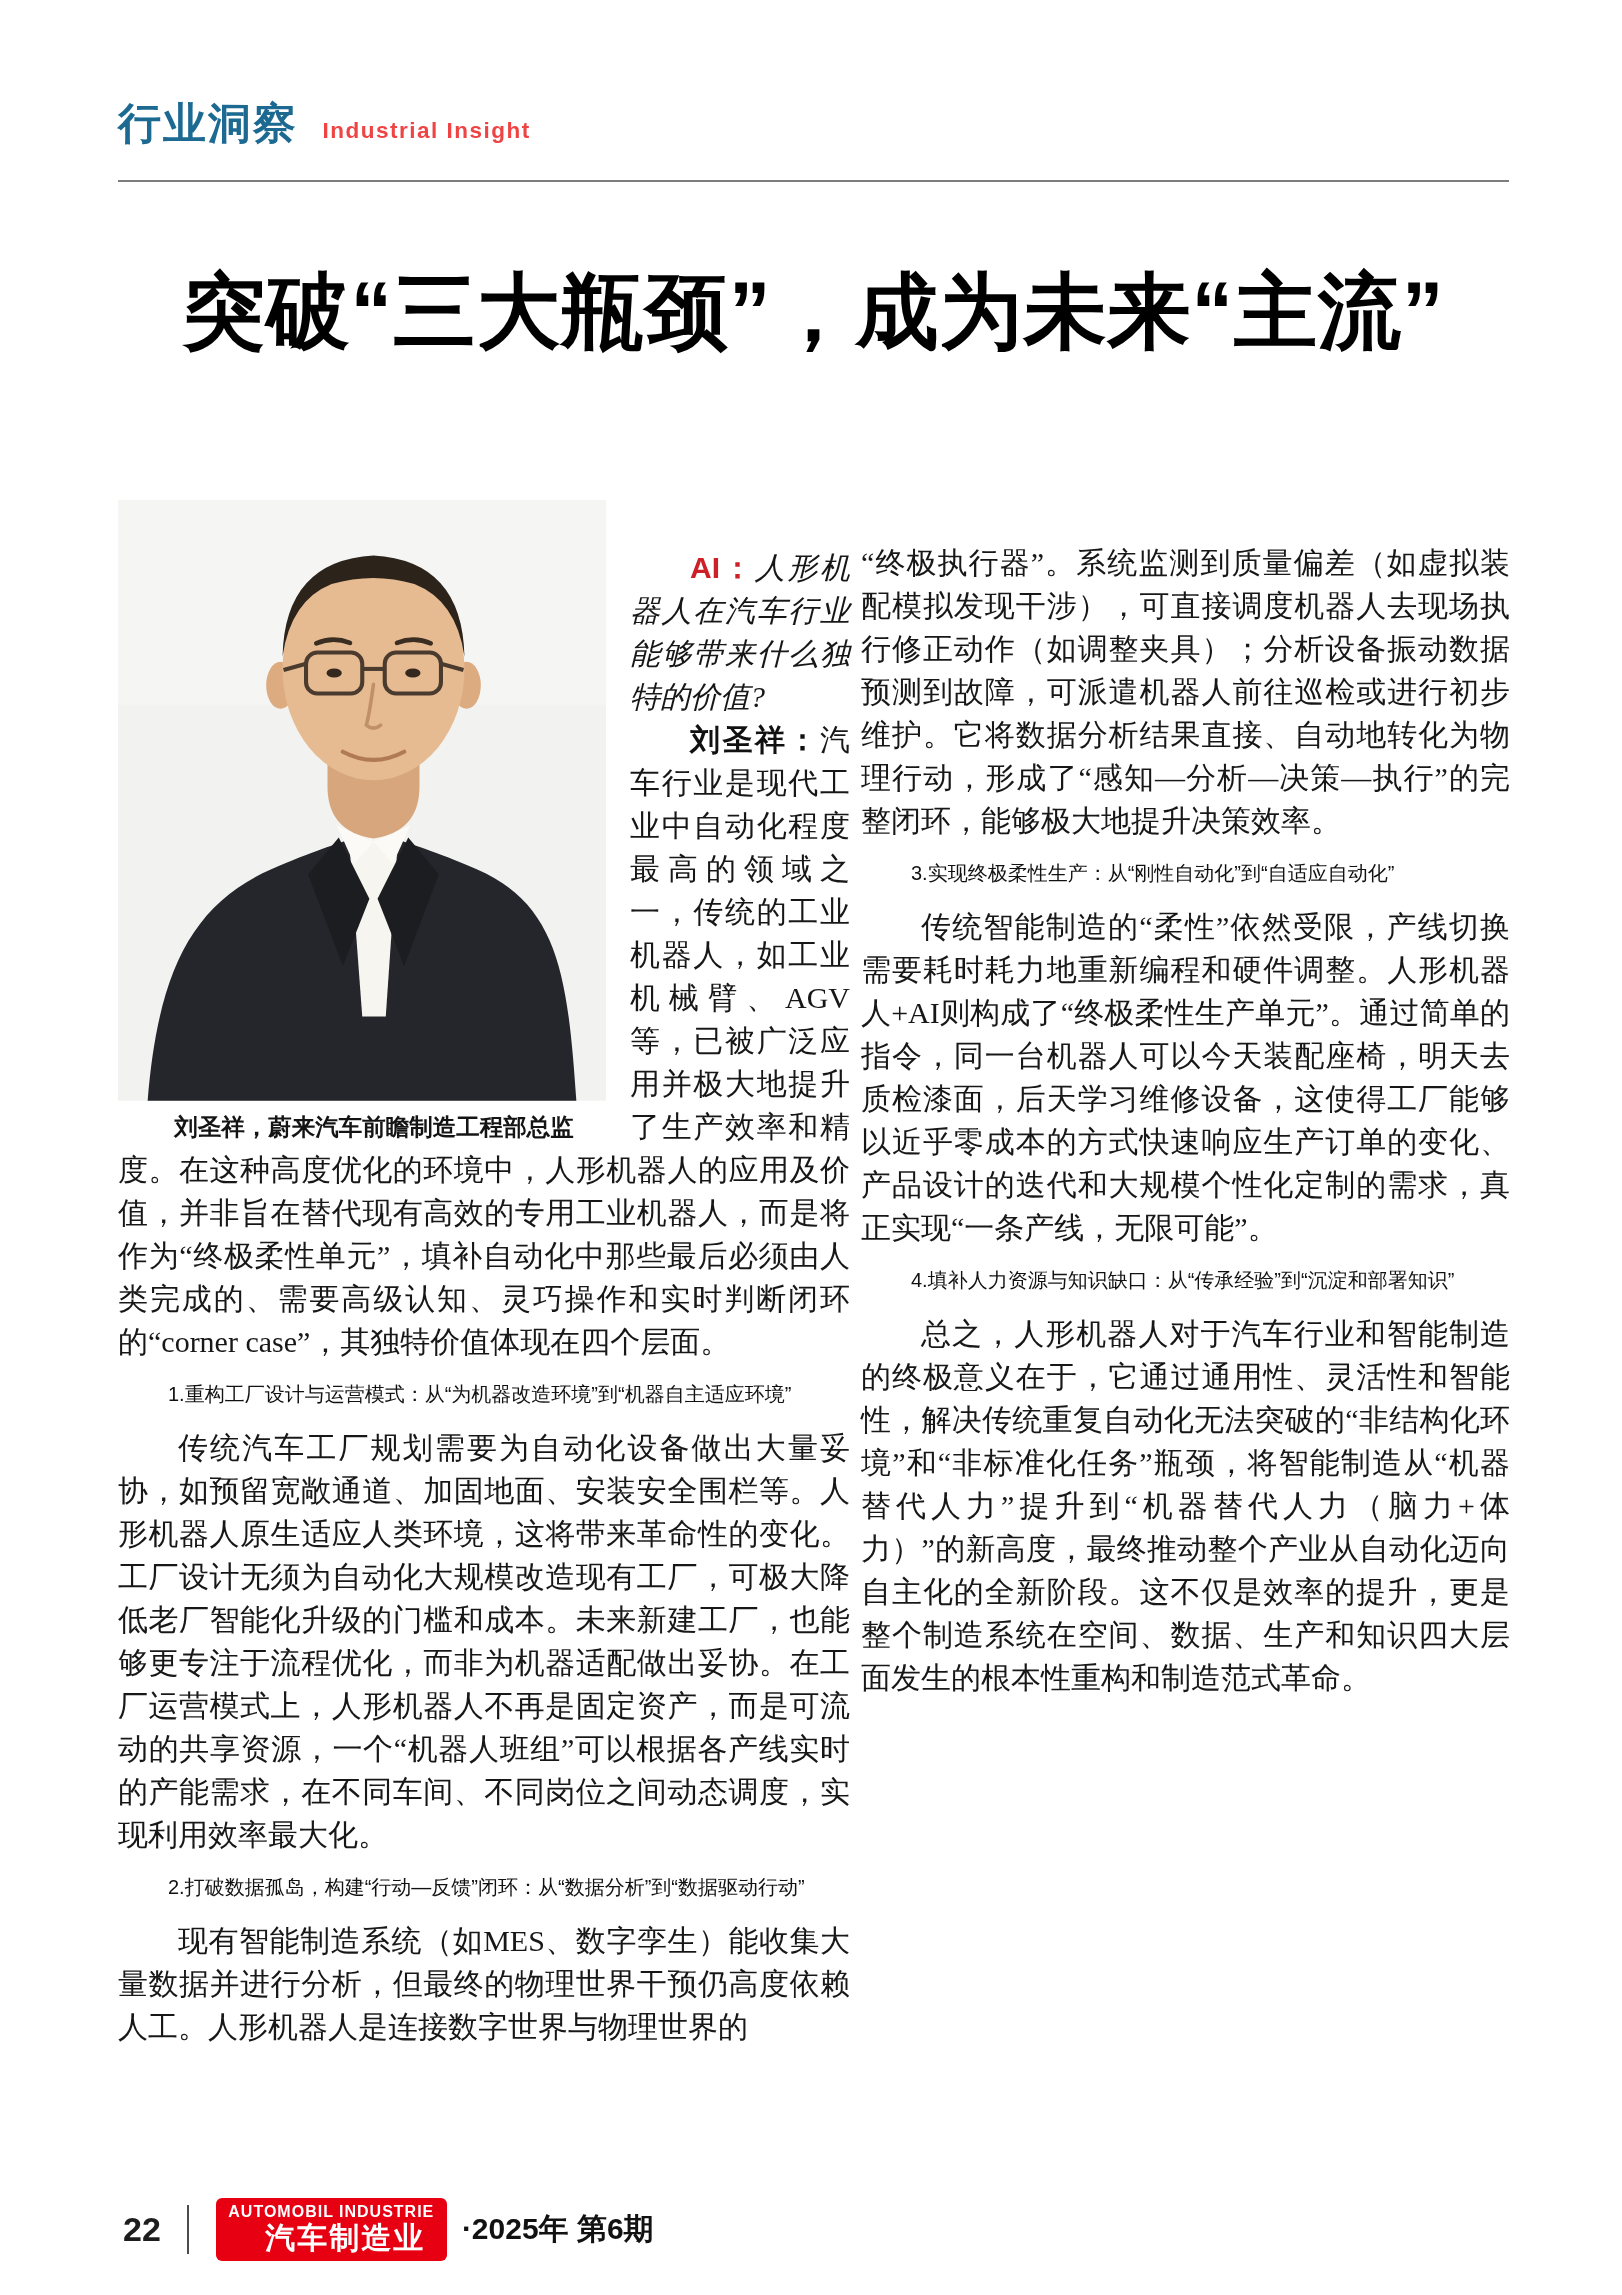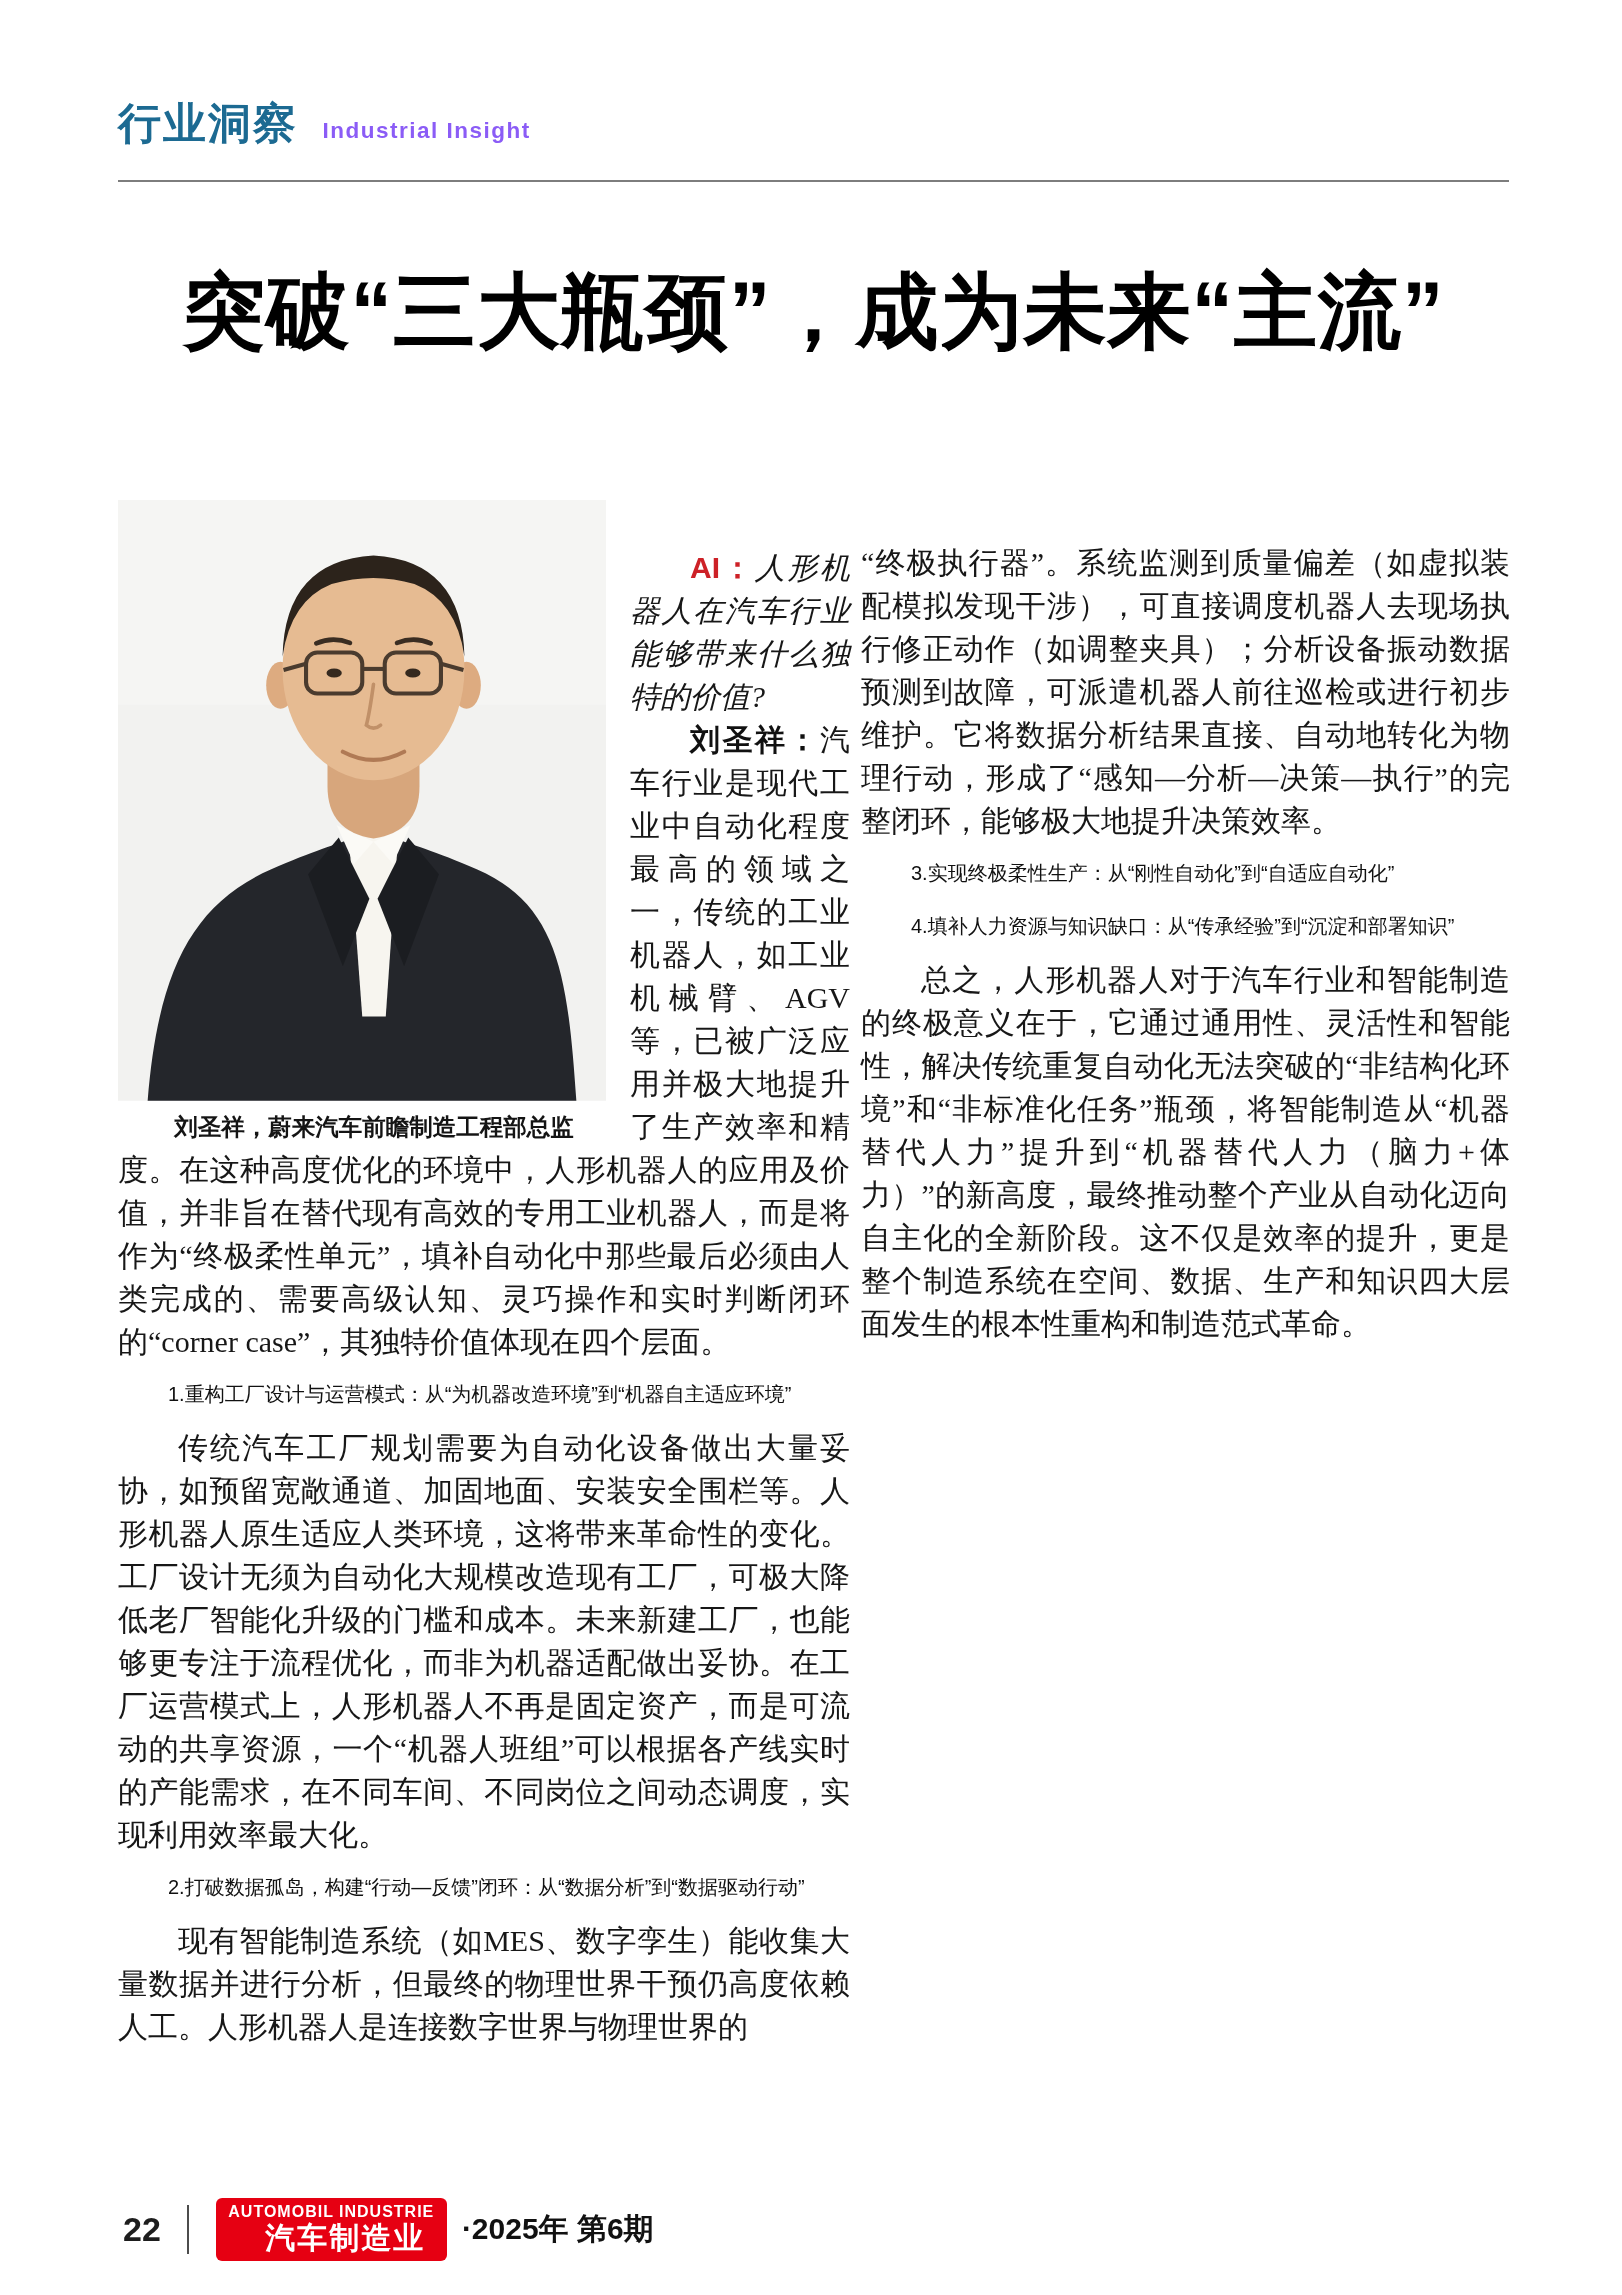--- a/index.html
+++ b/index.html
@@ -17,21 +17,21 @@
     position:absolute;
     left:118px; top:95px;
     display:flex; align-items:baseline; gap:24.5px;
   }
   .section-title-zh{
     font-family:"Liberation Sans","DejaVu Sans",sans-serif;
     font-size:43px; font-weight:900; color:#1c6a92; letter-spacing:2px;
   }
   .section-title-en{
     font-family:"Liberation Sans","DejaVu Sans",sans-serif;
-    font-size:22.5px; font-weight:600; color:#8b5cf6; letter-spacing:1.5px;
+    font-size:22.5px; font-weight:600; color:#ef4444; letter-spacing:1.5px;
   }
   .header-rule{
     position:absolute; left:118px; top:180px;
     width:1391px; height:1.5px; background:#7d7d7d;
   }
   
   .article-title{
     position:absolute; left:118px; top:256px; width:1391px;
     text-align:center;
     font-family:"Liberation Sans","DejaVu Sans",sans-serif;
@@ -177,20 +177,21 @@
     <h3>1.重构工厂设计与运营模式：从“为机器改造环境”到“机器自主适应环境”</h3>
     <p>传统汽车工厂规划需要为自动化设备做出大量妥协，如预留宽敞通道、加固地面、安装安全围栏等。人形机器人原生适应人类环境，这将带来革命性的变化。工厂设计无须为自动化大规模改造现有工厂，可极大降低老厂智能化升级的门槛和成本。未来新建工厂，也能够更专注于流程优化，而非为机器适配做出妥协。在工厂运营模式上，人形机器人不再是固定资产，而是可流动的共享资源，一个“机器人班组”可以根据各产线实时的产能需求，在不同车间、不同岗位之间动态调度，实现利用效率最大化。</p>
 
     <h3>2.打破数据孤岛，构建“行动—反馈”闭环：从“数据分析”到“数据驱动行动”</h3>
     <p>现有智能制造系统（如MES、数字孪生）能收集大量数据并进行分析，但最终的物理世界干预仍高度依赖人工。人形机器人是连接数字世界与物理世界的</p>
   </div>
 
   <div class="col right-col">
     <p class="no-indent">“终极执行器”。系统监测到质量偏差（如虚拟装配模拟发现干涉），可直接调度机器人去现场执行修正动作（如调整夹具）；分析设备振动数据预测到故障，可派遣机器人前往巡检或进行初步维护。它将数据分析结果直接、自动地转化为物理行动，形成了“感知—分析—决策—执行”的完整闭环，能够极大地提升决策效率。</p>
     <h3>3.实现终极柔性生产：从“刚性自动化”到“自适应自动化”</h3>
+    <p>传统智能制造的“柔性”依然受限，产线切换需要耗时耗力地重新编程和硬件调整。人形机器人+AI则构成了“终极柔性生产单元”。通过简单的指令，同一台机器人可以今天装配座椅，明天去质检漆面，后天学习维修设备，这使得工厂能够以近乎零成本的方式快速响应生产订单的变化、产品设计的迭代和大规模个性化定制的需求，真正实现“一条产线，无限可能”。</p>
     <h3>4.填补人力资源与知识缺口：从“传承经验”到“沉淀和部署知识”</h3>
     <p>总之，人形机器人对于汽车行业和智能制造的终极意义在于，它通过通用性、灵活性和智能性，解决传统重复自动化无法突破的“非结构化环境”和“非标准化任务”瓶颈，将智能制造从“机器替代人力”提升到“机器替代人力（脑力+体力）”的新高度，最终推动整个产业从自动化迈向自主化的全新阶段。这不仅是效率的提升，更是整个制造系统在空间、数据、生产和知识四大层面发生的根本性重构和制造范式革命。</p>
   </div>
 
   <div class="footer">
     <span class="page-number">22</span>
     <span class="footer-divider"></span>
     <span class="magazine-logo">
       <span class="logo-subtitle">AUTOMOBIL INDUSTRIE</span>
       <span class="logo-title">汽车制造业</span>

